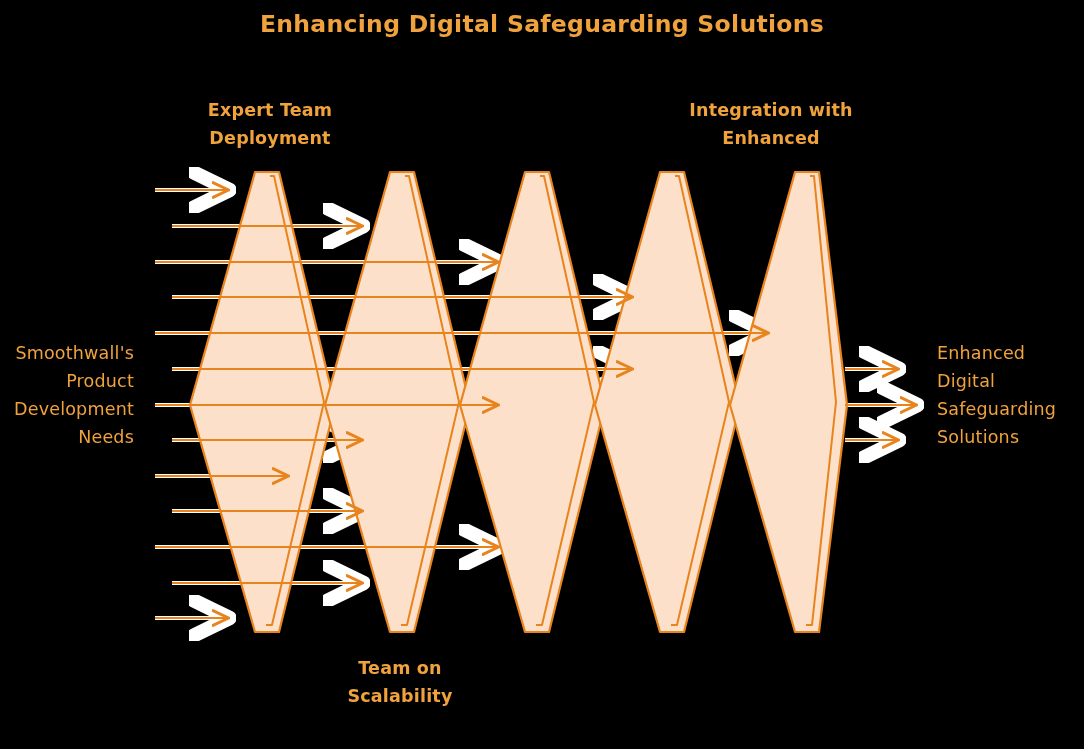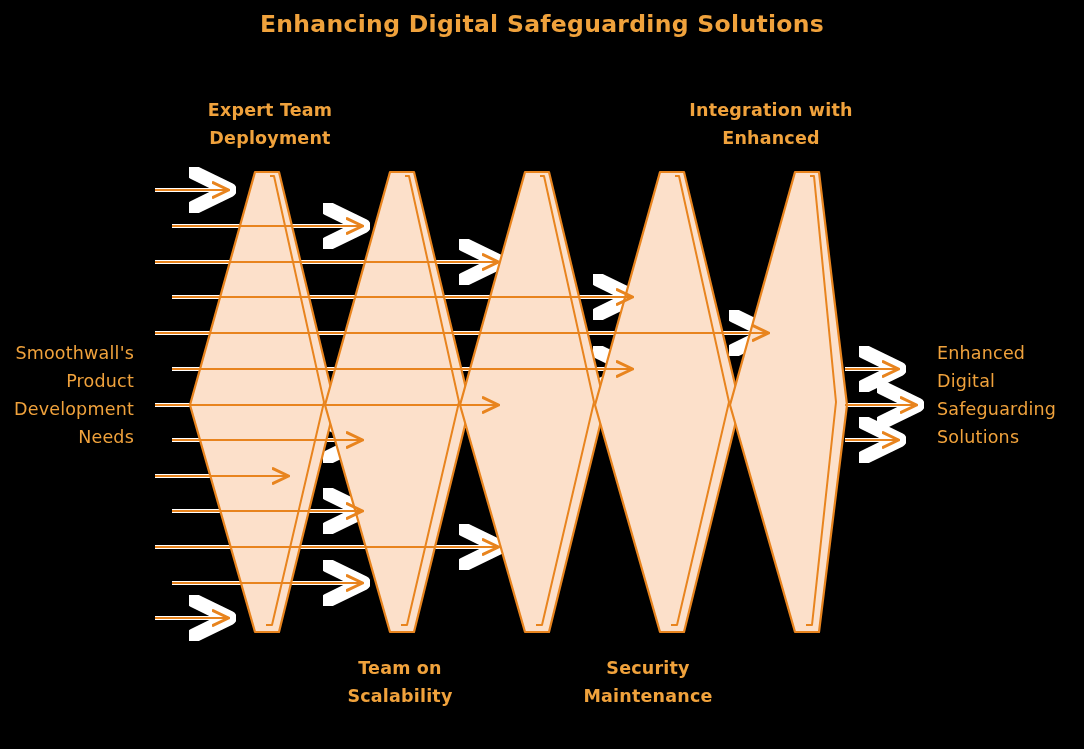--- a/index.html
+++ b/index.html
@@ -145,22 +145,20 @@
   <div class="lbl center" style="left:170px; top:96px; width:200px;">Expert Team
 Deployment</div>
 
 
   <div class="lbl center" style="left:668px; top:96px; width:206px;">Integration with
 Enhanced</div>
 
   <div class="lbl center" style="left:300px; top:654px; width:200px;">Team on
 Scalability</div>
 
-  <div class="lbl center" style="left:548px; top:654px; width:200px;">Security
-Maintenance</div>
 
   <div class="lbl right" style="left:0px; top:339px; width:134px;">Smoothwall's
 Product
 Development
 Needs</div>
 
   <div class="lbl left" style="left:937px; top:339px; width:147px;">Enhanced
 Digital
 Safeguarding
 Solutions</div>

